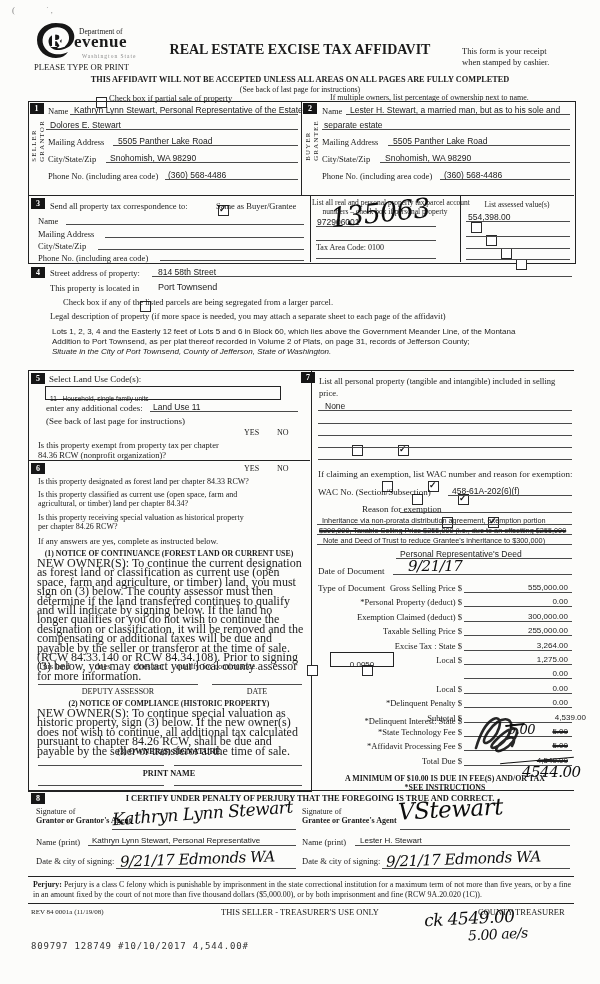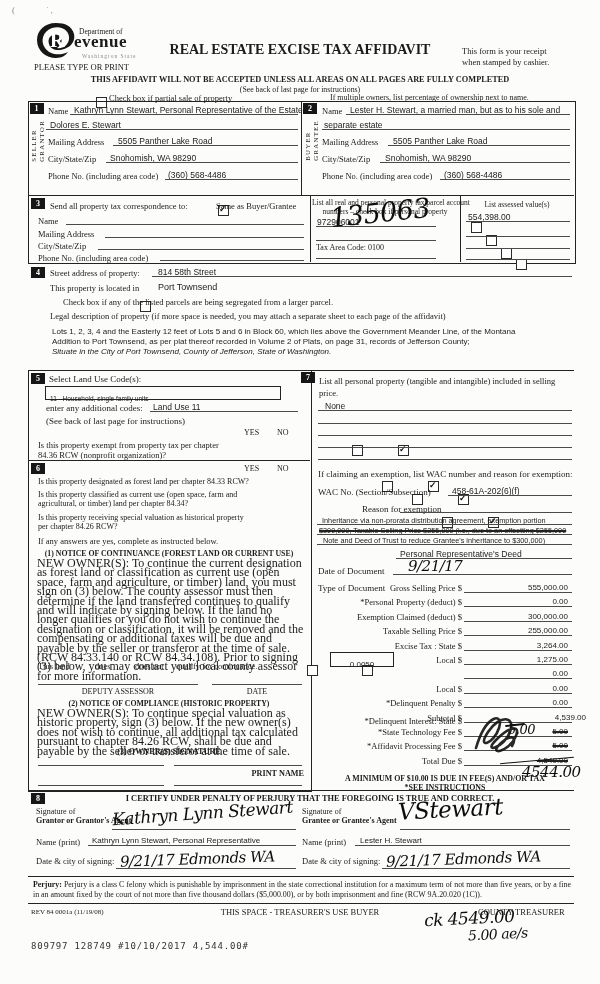--- a/index.html
+++ b/index.html
@@ -204,21 +204,21 @@
   <span class="abs lab" style="left:176px;top:661px;">qualify for continuance.</span>
   <div class="abs line" style="left:38px;top:684px;width:160px;"></div>
   <div class="abs line" style="left:212px;top:684px;width:90px;"></div>
   <div class="abs lab8 bold center" style="left:38px;top:687px;width:160px;font-weight:normal;">DEPUTY ASSESSOR</div>
   <div class="abs lab8 center" style="left:212px;top:687px;width:90px;">DATE</div>
   <div class="abs bold center" style="left:34px;top:699px;width:270px;font-size:7.8px;">(2) NOTICE OF COMPLIANCE (HISTORIC PROPERTY)</div>
   <div class="abs para" style="left:37px;top:709px;width:268px;">NEW OWNER(S): To continue special valuation as historic property, sign (3) below. If the new owner(s) does not wish to continue, all additional tax calculated pursuant to chapter 84.26 RCW, shall be due and payable by the seller or transferor at the time of sale.</div>
   <div class="abs bold center" style="left:34px;top:747px;width:270px;font-size:8.2px;">(3) OWNER(S) SIGNATURE</div>
   <div class="abs line" style="left:38px;top:765px;width:126px;"></div>
   <div class="abs line" style="left:174px;top:765px;width:128px;"></div>
-  <div class="abs bold center" style="left:34px;top:769px;width:270px;font-size:8.2px;text-align:right;">PRINT NAME</div>
+  <div class="abs bold center" style="left:34px;top:769px;width:270px;font-size:8.2px;">PRINT NAME</div>
   <div class="abs line" style="left:38px;top:785px;width:126px;"></div>
   <div class="abs line" style="left:174px;top:785px;width:128px;"></div>
 
   
   <div class="abs badge" style="left:301px;top:372px;">7</div>
   <span class="abs lab" style="left:319px;top:376px;">List all  personal property (tangible and intangible) included in selling</span>
   <span class="abs lab" style="left:319px;top:388px;">price.</span>
   <span class="abs typed" style="left:325px;top:401px;">None</span>
   <div class="abs line" style="left:318px;top:410px;width:254px;"></div>
   <div class="abs line" style="left:318px;top:423px;width:254px;"></div>
@@ -344,19 +344,19 @@
   <div class="abs" style="left:28px;top:876px;width:546px;height:0;border-top:1.4px solid #232323;"></div>
 
   
   <div class="abs para" style="left:33px;top:880px;width:540px;font-size:7.9px;line-height:9.8px;">
     <span class="bold">Perjury:</span><span> Perjury is a class C felony which is punishable by imprisonment in the state correctional institution for a maximum term of not more than five years, or by a fine in an amount fixed by the court of not more than five thousand dollars ($5,000.00), or by both imprisonment and fine (RCW 9A.20.020 (1C)).</span>
   </div>
   <div class="abs" style="left:28px;top:903px;width:546px;height:0;border-top:1.2px solid #232323;"></div>
 
   
   <span class="abs" style="left:31px;top:908px;font-size:7px;">REV 84 0001a (11/19/08)</span>
-  <div class="abs center" style="left:185px;top:906.5px;width:230px;font-size:8.5px;">THIS SPACE - TREASURER'S USE BUYER</div>
+  <div class="abs center" style="left:185px;top:906.5px;width:230px;font-size:8.5px;">THIS SELLER - TREASURER'S USE ONLY</div>
   <span class="abs" style="left:478px;top:906.5px;font-size:8.5px;">COUNTY TREASURER</span>
   <span class="abs hand" style="left:424px;top:908px;font-size:17px;transform:rotate(-3deg);">ck  4549.00</span>
   <span class="abs hand" style="left:468px;top:926px;font-size:14px;transform:rotate(-3deg);">5.00 ae/s</span>
   <span class="abs mono" style="left:31px;top:941px;font-size:9px;letter-spacing:0.8px;color:#333;">809797 128749 #10/10/2017 4,544.00#</span>
 
 </div>
 
 </body></html>

